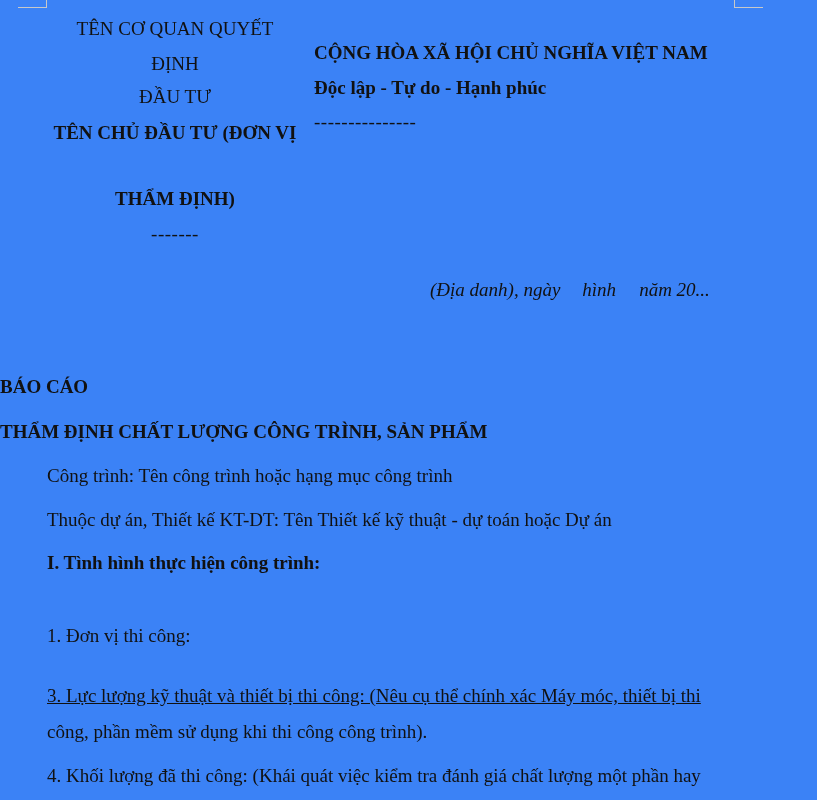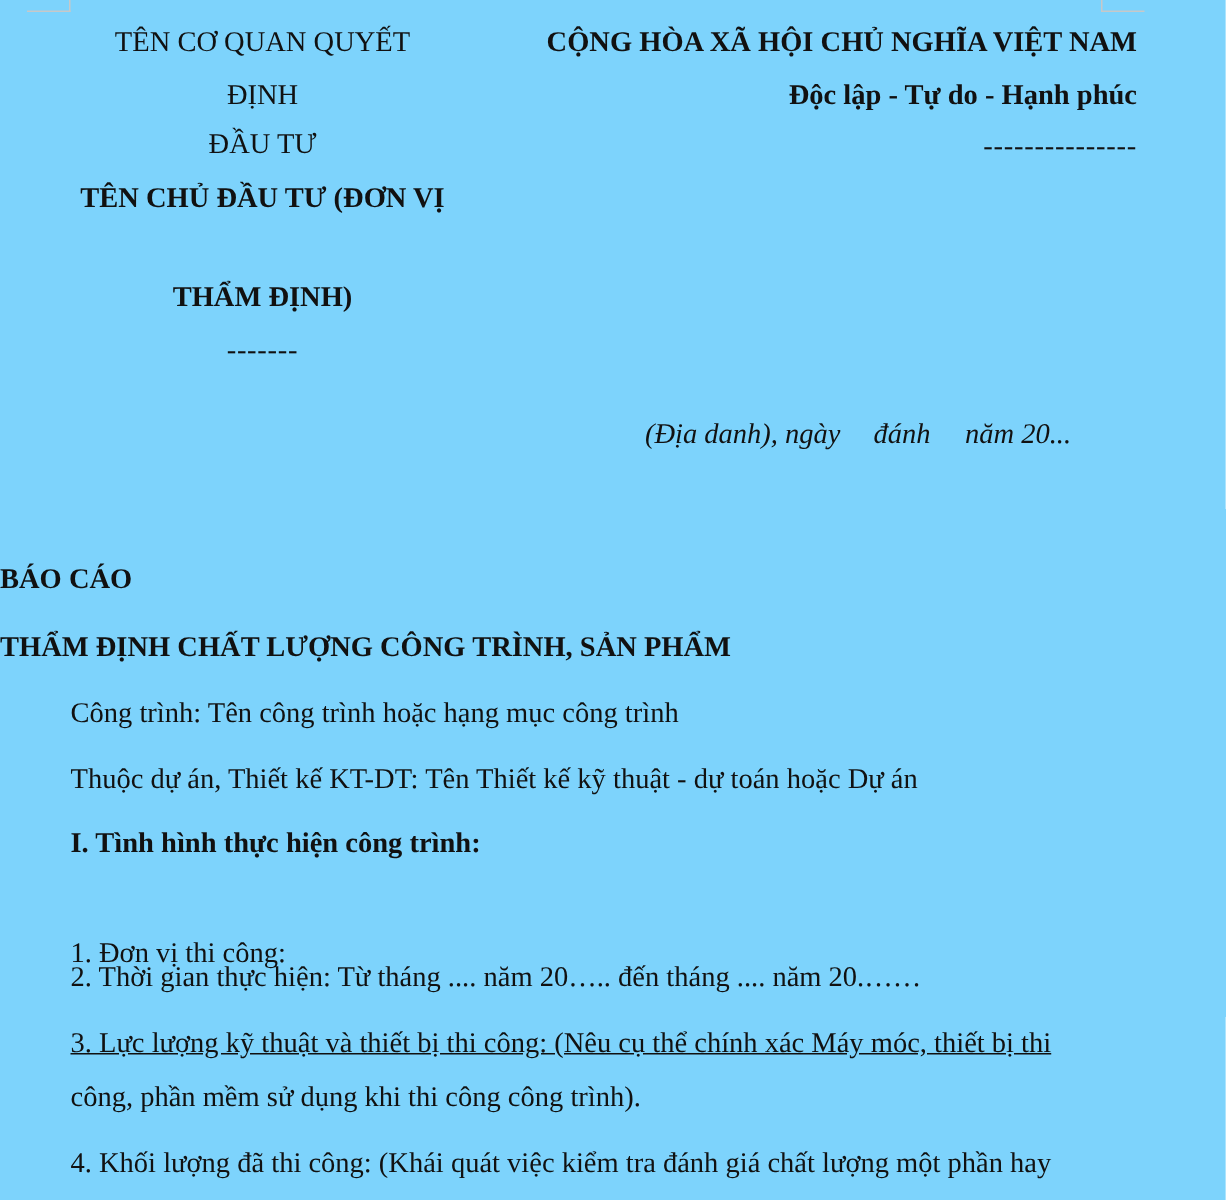--- a/index.html
+++ b/index.html
@@ -13,21 +13,21 @@
       position: relative;
       overflow: hidden;
       font-family: "Liberation Serif", "DejaVu Serif", serif;
       color: #111111;
       font-size: 19px;
     }
     .page {
       position: absolute;
       left: 0; top: 0;
       width: 817px; height: 800px;
-      background: #7dd3fc;
+      background: #3b82f6;
     }
     .corner-mark {
       position: absolute;
       top: -1px;
       width: 28px;
       height: 8px;
       border: 1px solid #c8c8c8;
       border-top: none;
     }
     .corner-left { left: 18px; border-left: none; }
@@ -37,21 +37,21 @@
       position: absolute;
       white-space: nowrap;
       line-height: 22px;
     }
     .bold { font-weight: bold; }
     .italic { font-style: italic; }
 
     
     .hl { left: 35px; width: 280px; text-align: center; }
     
-    .hr { left: 298px; width: 460px; text-align: right; }
+    .hr { left: 314px; width: 460px; text-align: left; margin-top: 24px; }
 
     .title-center { left: 0; width: 785px; text-align: left; }
 
     .body-line { left: 47px; }
 
     .date-line {
       left: 430px;
       width: 303px;
     }
     .date-line span { display: inline-block; }
@@ -72,29 +72,28 @@
   <div class="line hl" style="top:86px;">ĐẦU TƯ</div>
   <div class="line hl bold" style="top:122px;">TÊN CHỦ ĐẦU TƯ (ĐƠN VỊ</div>
   <div class="line hl bold" style="top:188px;">THẨM ĐỊNH)</div>
   <div class="line hl dashes" style="top:223px;">-------</div>
 
   <div class="line hr bold" style="top:18px;">CỘNG HÒA XÃ HỘI CHỦ NGHĨA VIỆT NAM</div>
   <div class="line hr bold" style="top:53px;">Độc lập - Tự do - Hạnh phúc</div>
   <div class="line hr dashes" style="top:87px;">---------------</div>
 
   <div class="line date-line italic" style="top:279px;">
-    <span>(Địa danh), ngày</span><span class="gap" style="width:22px;"></span><span>đánh</span><span class="gap" style="width:23px;"></span><span>năm 20...</span>
+    <span>(Địa danh), ngày</span><span class="gap" style="width:22px;"></span><span>hình</span><span class="gap" style="width:23px;"></span><span>năm 20...</span>
   </div>
 
   <div class="line title-center bold" style="top:376px;">BÁO CÁO</div>
   <div class="line body-line" style="top:465px;">Công trình: Tên công trình hoặc hạng mục công trình</div>
 
   <div class="line title-center bold" style="top:421px;">THẨM ĐỊNH CHẤT LƯỢNG CÔNG TRÌNH, SẢN PHẨM</div>
   <div class="line body-line" style="top:509px;">Thuộc dự án, Thiết kế KT-DT: Tên Thiết kế kỹ thuật - dự toán hoặc Dự án</div>
   <div class="line body-line bold" style="top:552px;">I. Tình hình thực hiện công trình:</div>
 
   <div class="line body-line" style="top:596px;margin-top:29px;">1. Đơn vị thi công:</div>
-  <div class="line body-line" style="top:641px;">2. Thời gian thực hiện: Từ tháng .... năm 20….. đến tháng .... năm 20.……</div>
   <div class="line body-line" style="top:685px;text-decoration:underline;">3. Lực lượng kỹ thuật và thiết bị thi công: (Nêu cụ thể chính xác Máy móc, thiết bị thi</div>
   <div class="line body-line" style="top:721px;">công, phần mềm sử dụng khi thi công công trình).</div>
   <div class="line body-line" style="top:765px;">4. Khối lượng đã thi công: (Khái quát việc kiểm tra đánh giá chất lượng một phần hay</div>
 
 </div>
 
 </body></html>

